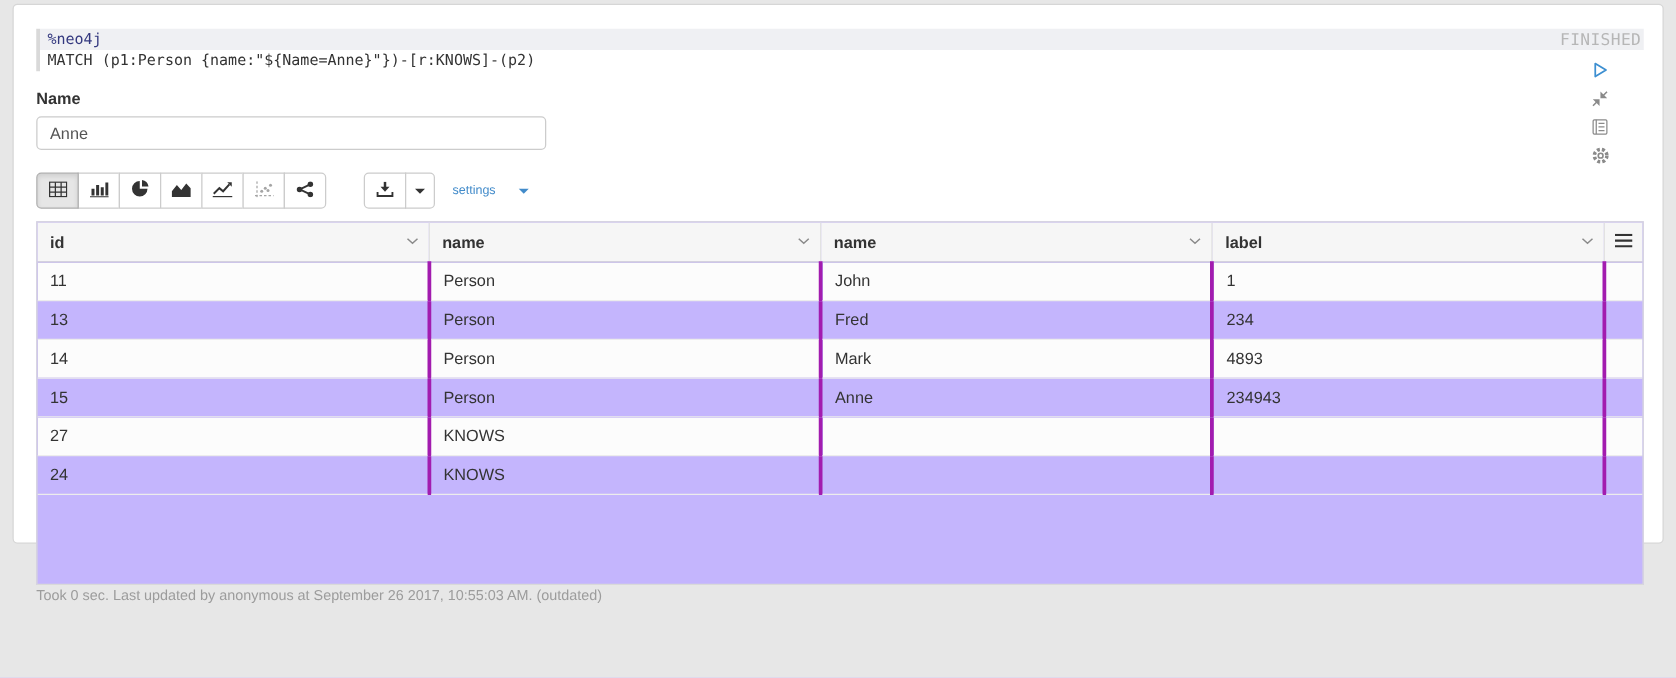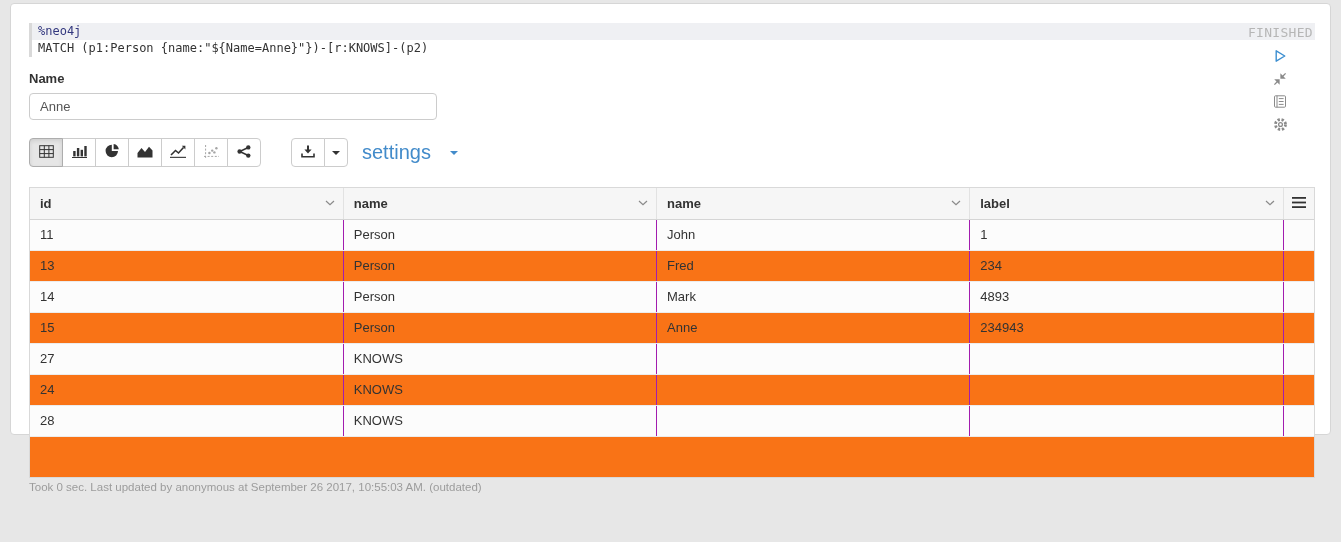--- a/index.html
+++ b/index.html
@@ -35,35 +35,35 @@
     width:34px; height:29px; border:1px solid #ccc; background:#fff; margin-left:-1px;
     display:flex; align-items:center; justify-content:center; cursor:pointer; padding:0;
   }
   .btn:first-child { margin-left:0; border-radius:4px 0 0 4px; }
   .btn:last-child { border-radius:0 4px 4px 0; }
   .btn.active { background:#e6e6e6; border-color:#adadad; box-shadow:inset 0 2px 4px rgba(0,0,0,.10); position:relative; z-index:1; }
   .dl-group { margin-left:30px; display:flex; }
   .dl-group .btn:first-child { width:34px; }
   .dl-group .btn:last-child { width:24px; }
   .caret-dark { width:0; height:0; border-left:4px solid transparent; border-right:4px solid transparent; border-top:4px solid #333; }
-  .settings-link { margin-left:14px; font-size:20px; color:#428bca; text-decoration:none; display:inline-flex; align-items:center; gap:19px; cursor:pointer; }
+  .settings-link { margin-left:14px; font-size:10px; color:#428bca; text-decoration:none; display:inline-flex; align-items:center; gap:19px; cursor:pointer; }
   .caret-blue { width:0; height:0; border-left:4px solid transparent; border-right:4px solid transparent; border-top:4px solid #428bca; display:inline-block; }
 
   
-  .table-wrap { margin-top:20px; height:291px; border:1px solid #d9d9d9; overflow:hidden; background:#f97316; }
+  .table-wrap { margin-top:10px; height:291px; border:1px solid #d9d9d9; overflow:hidden; background:#c4b5fd; }
   table.results { width:100%; border-collapse:collapse; font-size:13px; table-layout:fixed; }
   .results th {
     background:#f6f6f6; height:31px; font-weight:bold; color:#333; text-align:left;
     padding:0 8px 0 10px; border-bottom:1px solid #d5d5d5; border-right:1px solid #e2e2e2;
     cursor:pointer;
   }
   .results th .th-inner { display:flex; align-items:center; justify-content:space-between; }
   .results th.menu-col { width:31px; border-right:none; text-align:center; padding:0; }
   .results td {
-    height:31px; color:#333; padding:0 10px; border-bottom:1px solid #ececec; border-right:1px solid #a21caf;
+    height:31px; color:#333; padding:0 10px; border-bottom:1px solid #ececec; border-right:3px solid #a21caf;
     overflow:hidden; white-space:nowrap;
   }
   .results td.menu-col { border-right:none; }
   .results tr:nth-child(odd) td { background:#fcfcfc; }
 
   
   .result-footer { margin-top:3px; font-size:11.5px; color:#9c9c9c; }
 </style>
 </head>
 <body>
@@ -293,26 +293,19 @@
           <td></td>
           <td class="menu-col"></td>
         </tr>
         <tr>
           <td>24</td>
           <td>KNOWS</td>
           <td></td>
           <td></td>
           <td class="menu-col"></td>
         </tr>
-        <tr>
-          <td>28</td>
-          <td>KNOWS</td>
-          <td></td>
-          <td></td>
-          <td class="menu-col"></td>
-        </tr>
       </tbody>
     </table>
   </div>
 
   <div class="result-footer">Took 0 sec. Last updated by anonymous at September 26 2017, 10:55:03 AM. (outdated)</div>
 
 </div>
 
 </body></html>

